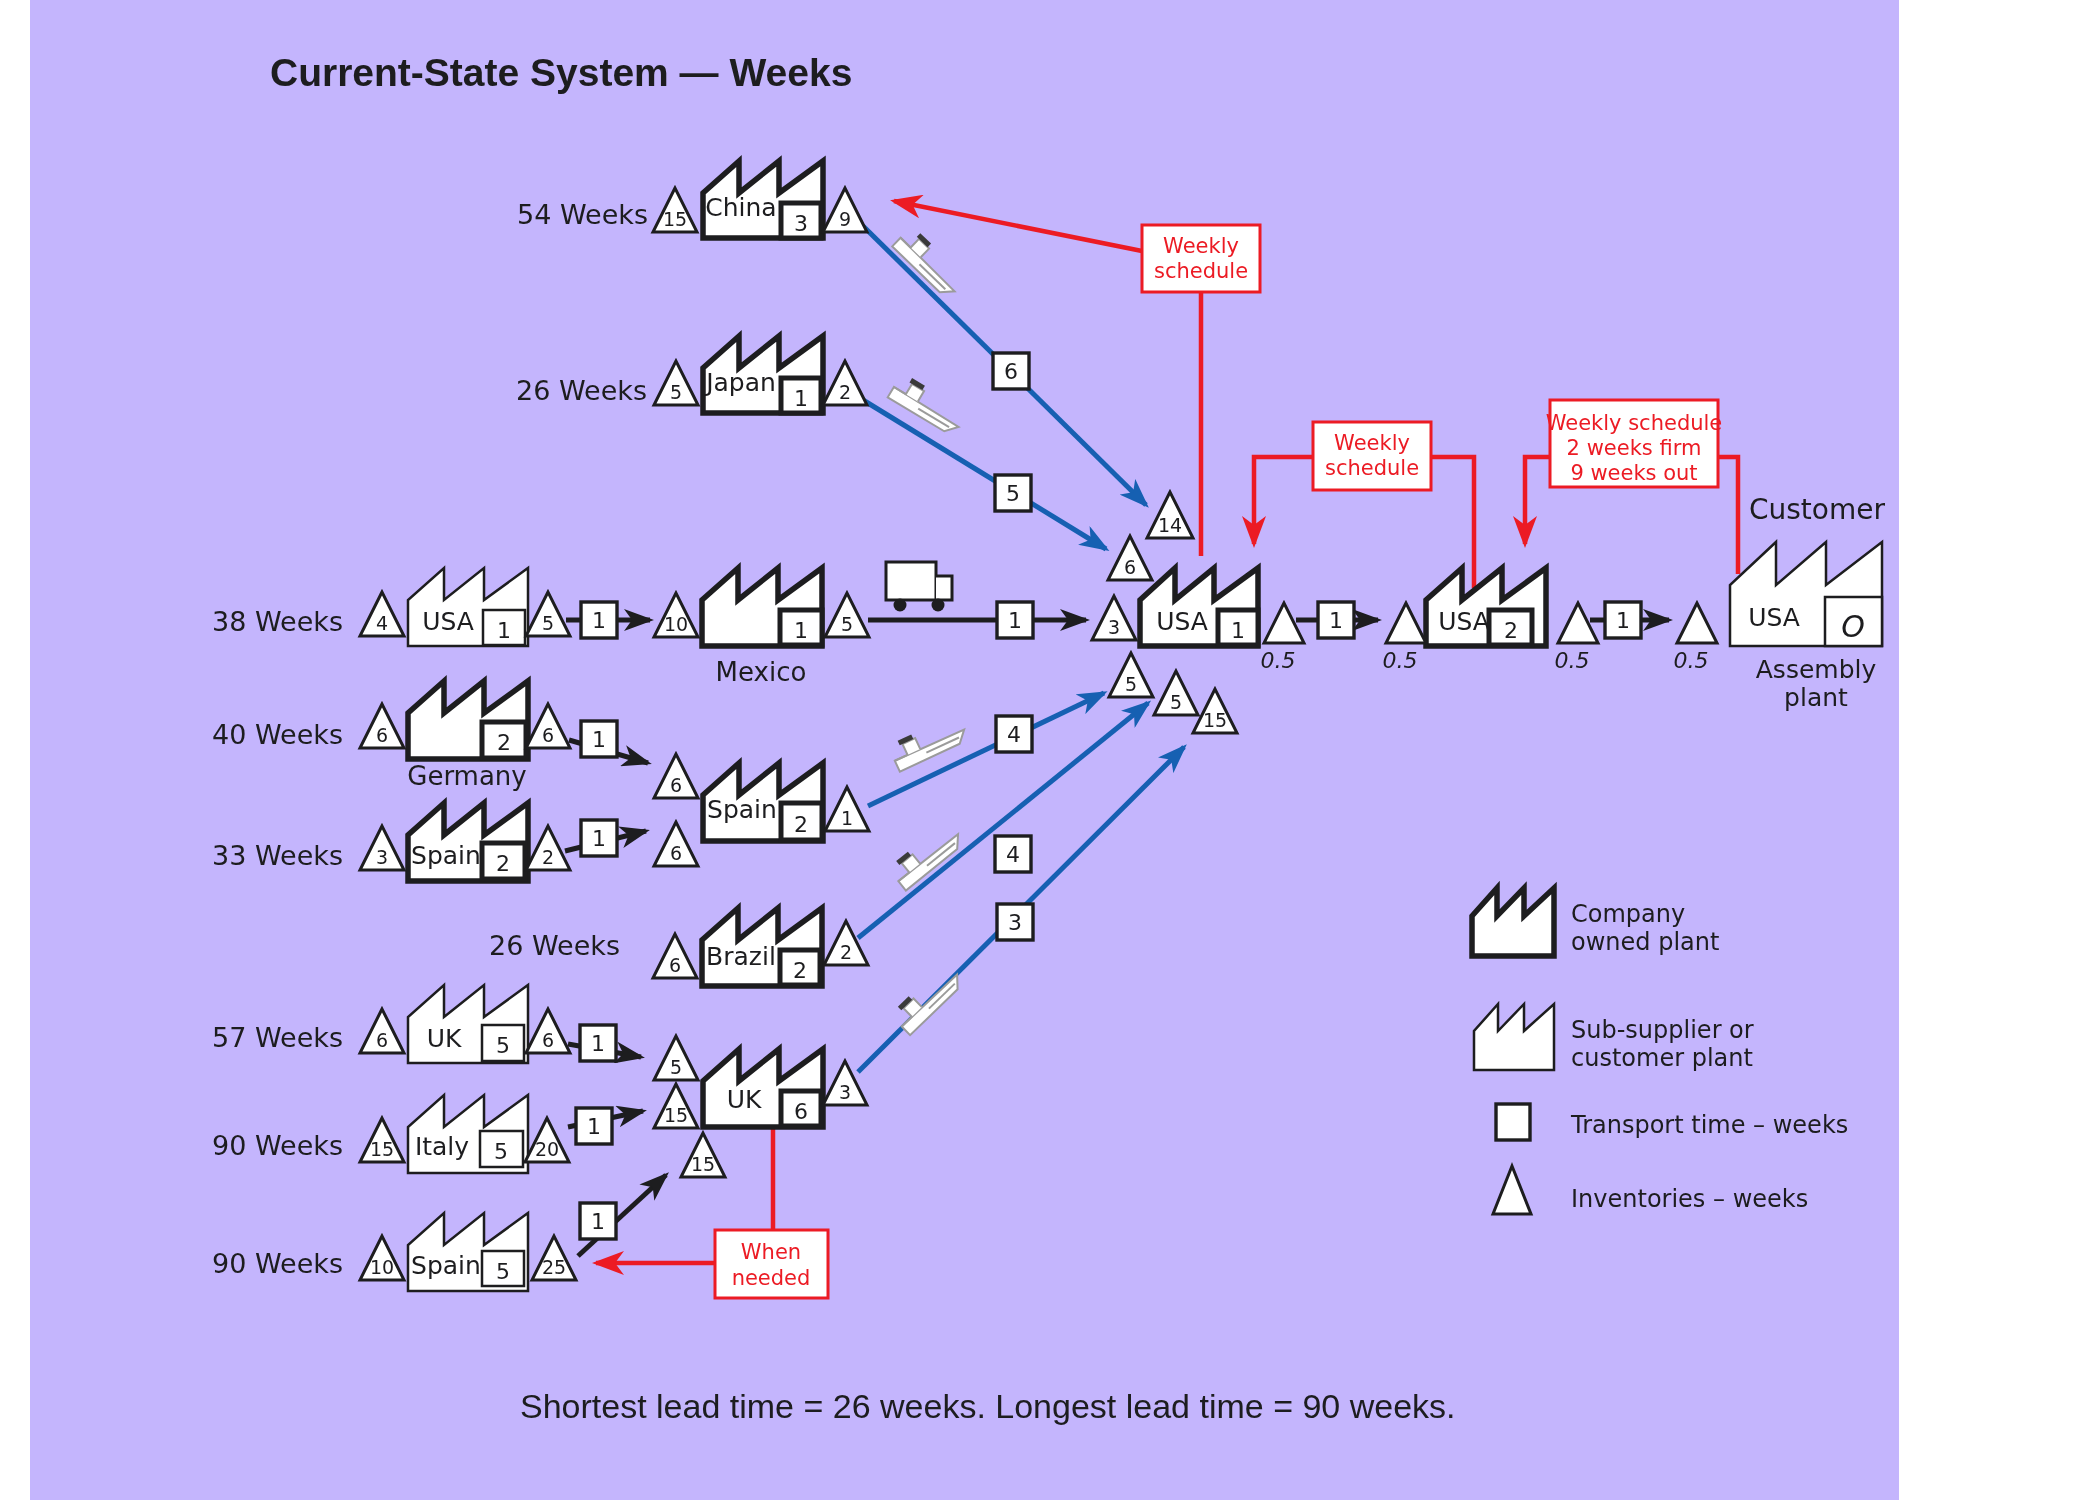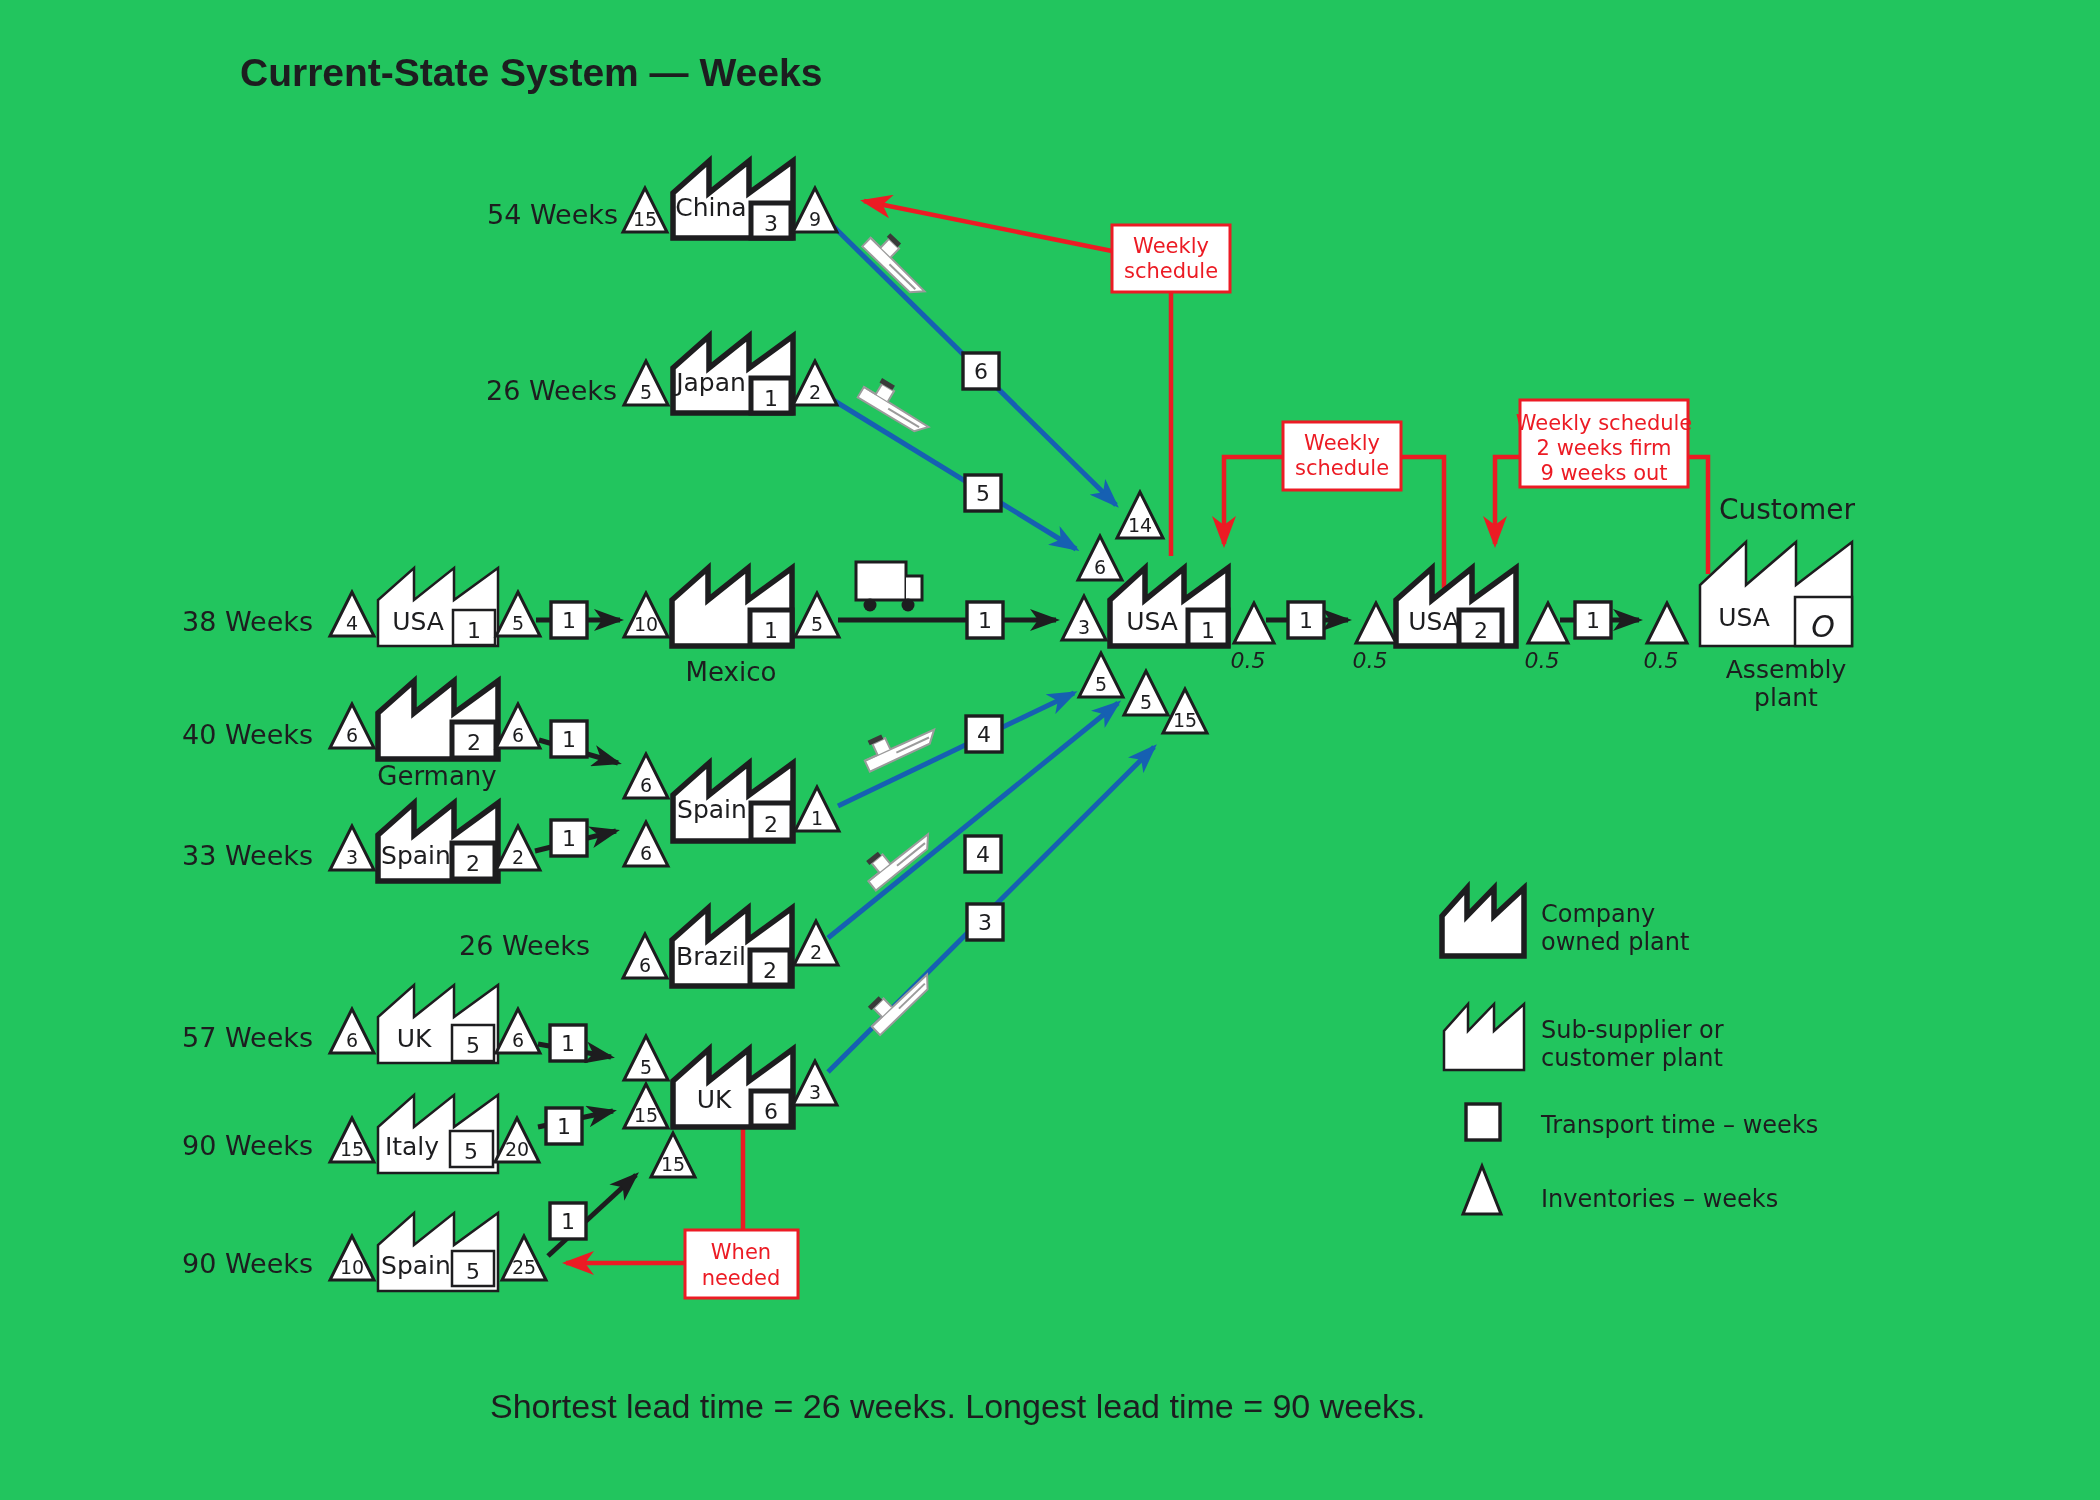--- a/index.html
+++ b/index.html
@@ -1,16 +1,16 @@
 <!DOCTYPE html>
 <html><head>
 <meta charset="utf-8">
 <style>
   html,body{margin:0;padding:0;background:#ffffff;}
-  #stage{position:relative;width:2100px;height:1500px;background:#22c55e;overflow:hidden;}
+  #stage{position:relative;width:1869px;height:1500px;background:#c4b5fd;overflow:hidden;margin-left:30px;}
   svg{display:block;}
   text{fill:#1d1d1f;font-family:"DejaVu Sans",sans-serif;}
   .helv{font-family:"Liberation Sans",sans-serif;}
   .title{font-size:39px;font-weight:bold;}
   .caption{font-size:34px;}
   .wk{font-size:27px;text-anchor:end;}
   .nm{font-size:25px;text-anchor:middle;}
   .bn{font-size:26px;text-anchor:middle;}
   .num{font-size:22px;text-anchor:middle;}
   .tnum{font-size:19px;text-anchor:middle;}

